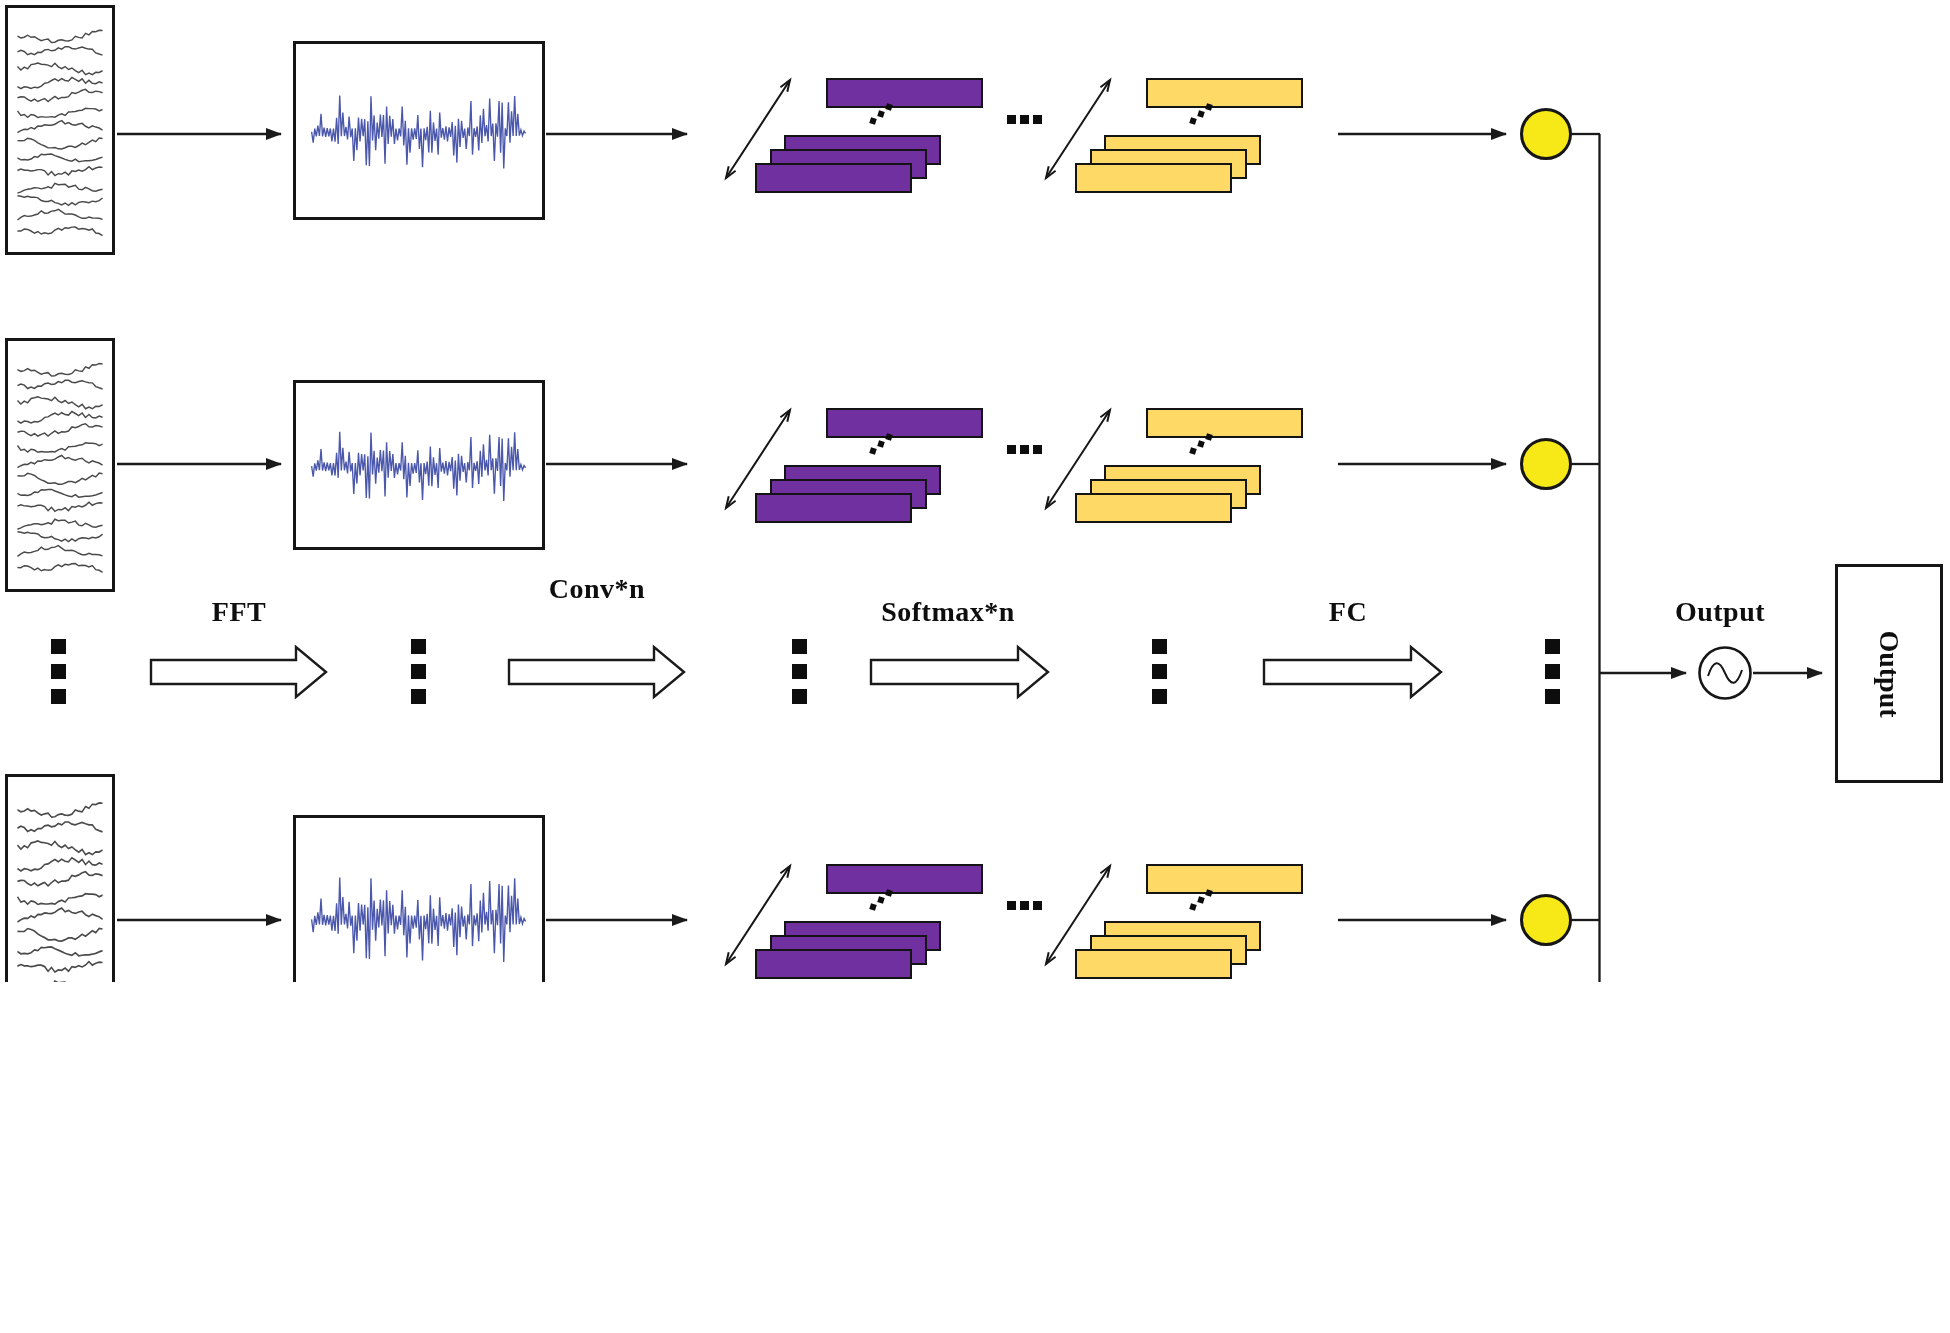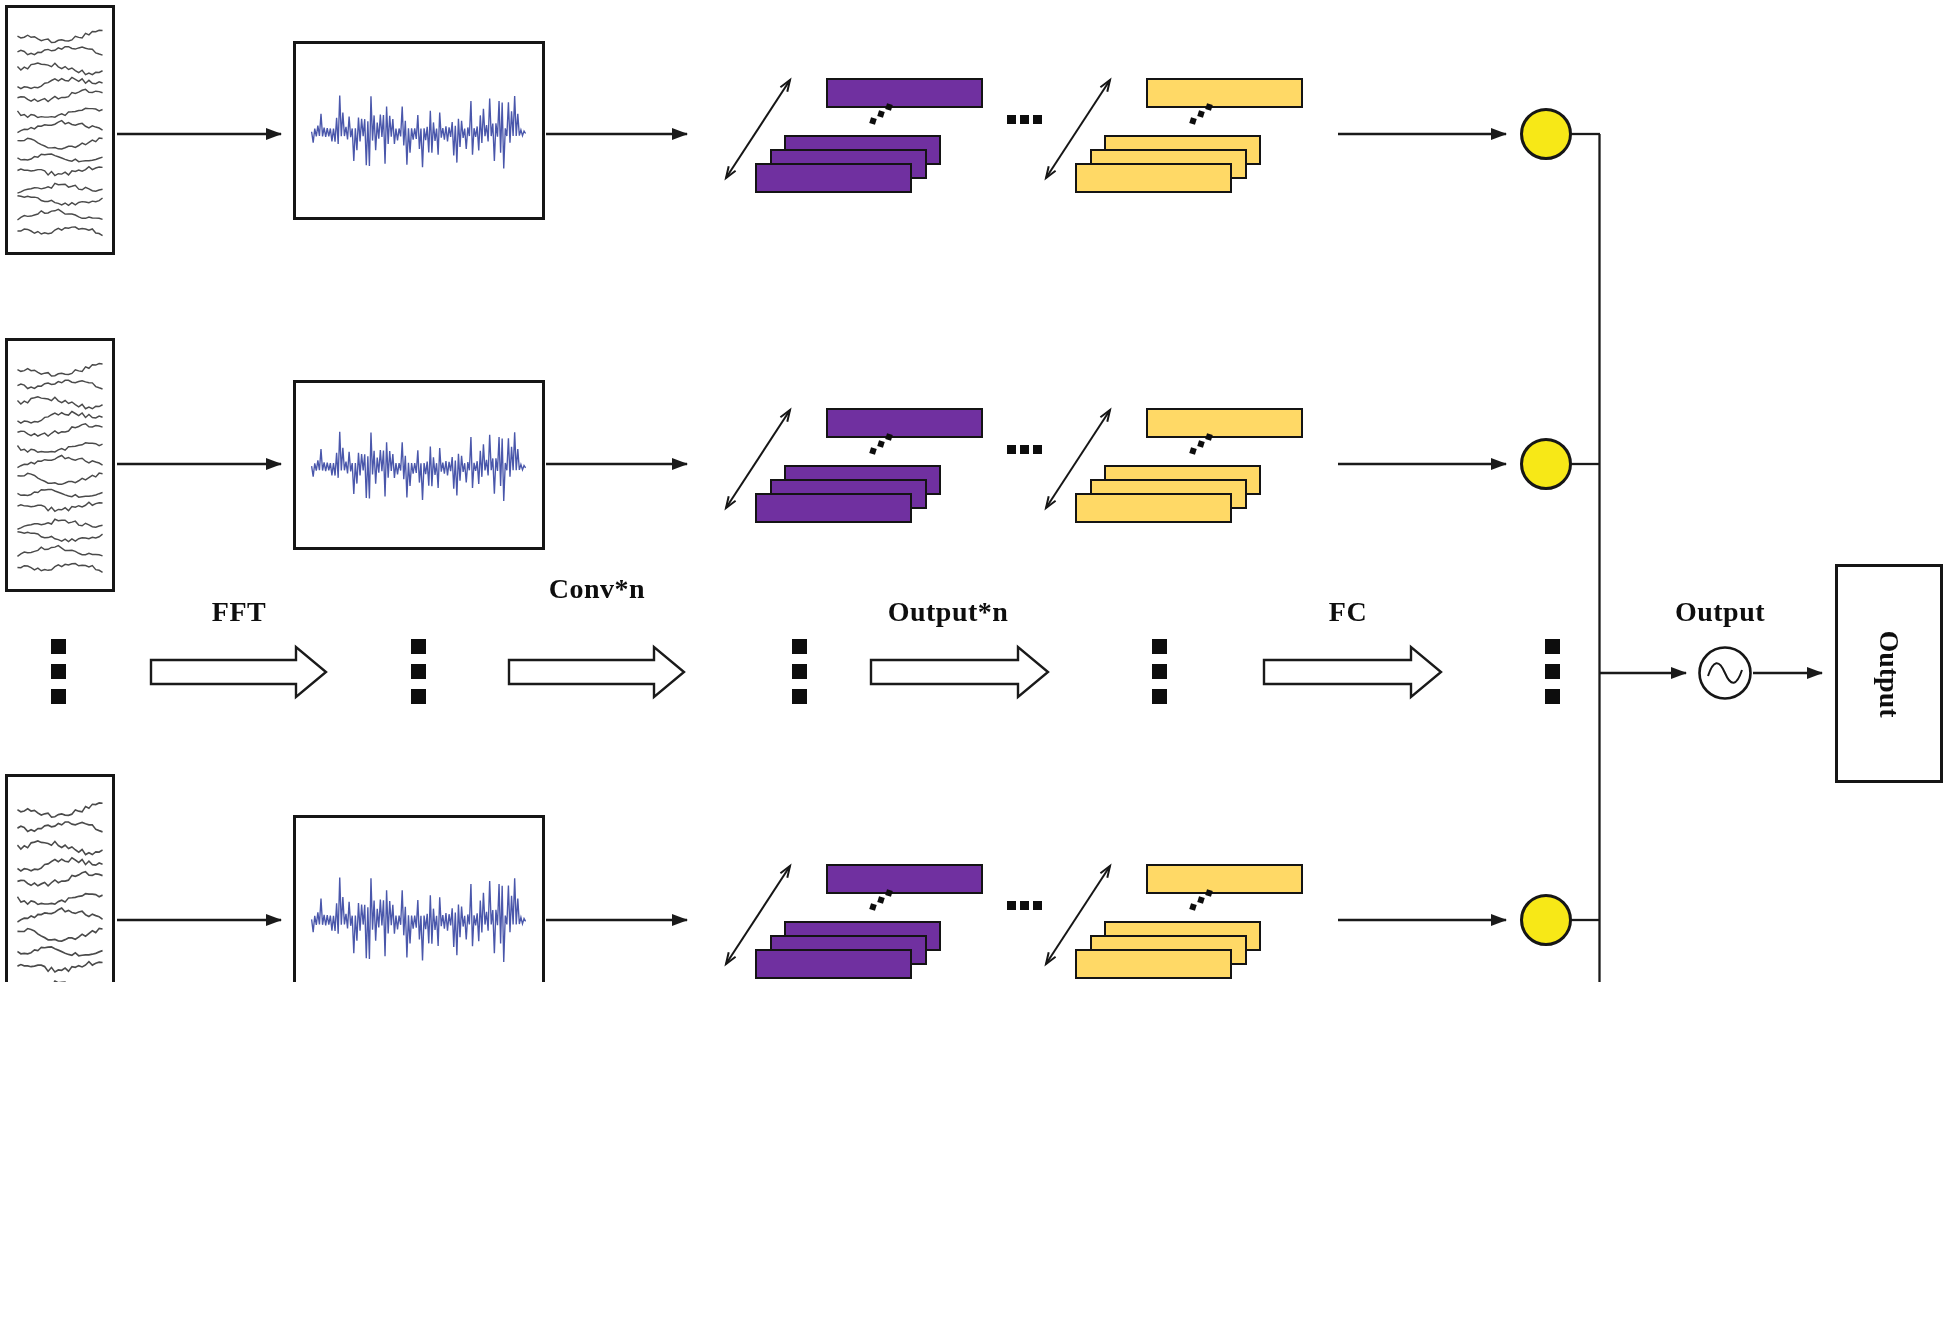--- a/index.html
+++ b/index.html
@@ -257,21 +257,21 @@
 
   <div class="stage-label" style="left:467px;top:573px;">Conv*n</div>
   <svg class="abs" style="left:507px;top:644px;" width="180" height="56" viewBox="0 0 180 56">
     <polygon points="2,16 147,16 147,3 177,28 147,53 147,40 2,40" fill="#ffffff" stroke="#1a1a1a" stroke-width="2.4"></polygon>
   </svg>
 
   <div class="vd" style="left:792px;top:639px;"></div>
   <div class="vd" style="left:792px;top:664px;"></div>
   <div class="vd" style="left:792px;top:689px;"></div>
 
-  <div class="stage-label" style="left:818px;top:596px;">Output*n</div>
+  <div class="stage-label" style="left:818px;top:596px;">Softmax*n</div>
   <svg class="abs" style="left:869px;top:644px;" width="182" height="56" viewBox="0 0 182 56">
     <polygon points="2,16 149,16 149,3 179,28 149,53 149,40 2,40" fill="#ffffff" stroke="#1a1a1a" stroke-width="2.4"></polygon>
   </svg>
 
   <div class="vd" style="left:1152px;top:639px;"></div>
   <div class="vd" style="left:1152px;top:664px;"></div>
   <div class="vd" style="left:1152px;top:689px;"></div>
 
   <div class="stage-label" style="left:1218px;top:596px;">FC</div>
   <svg class="abs" style="left:1262px;top:644px;" width="182" height="56" viewBox="0 0 182 56">

